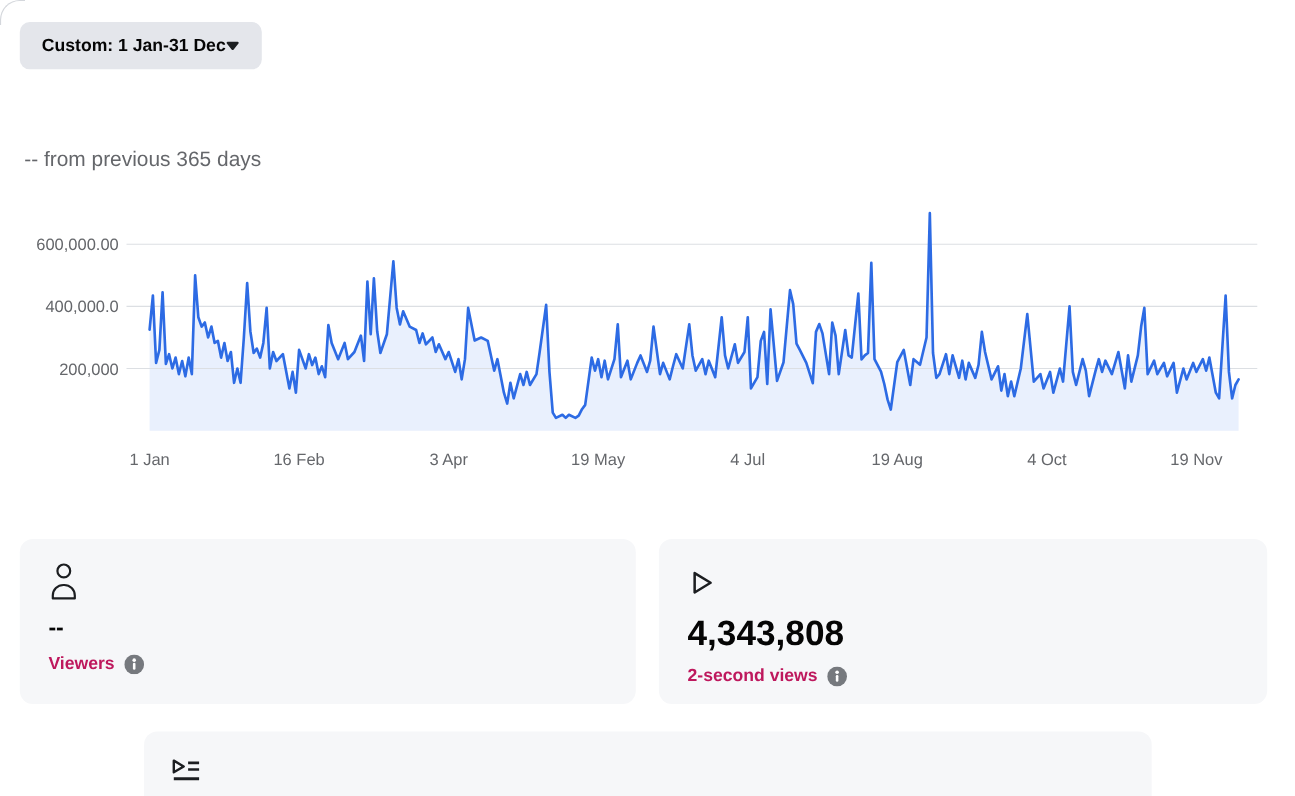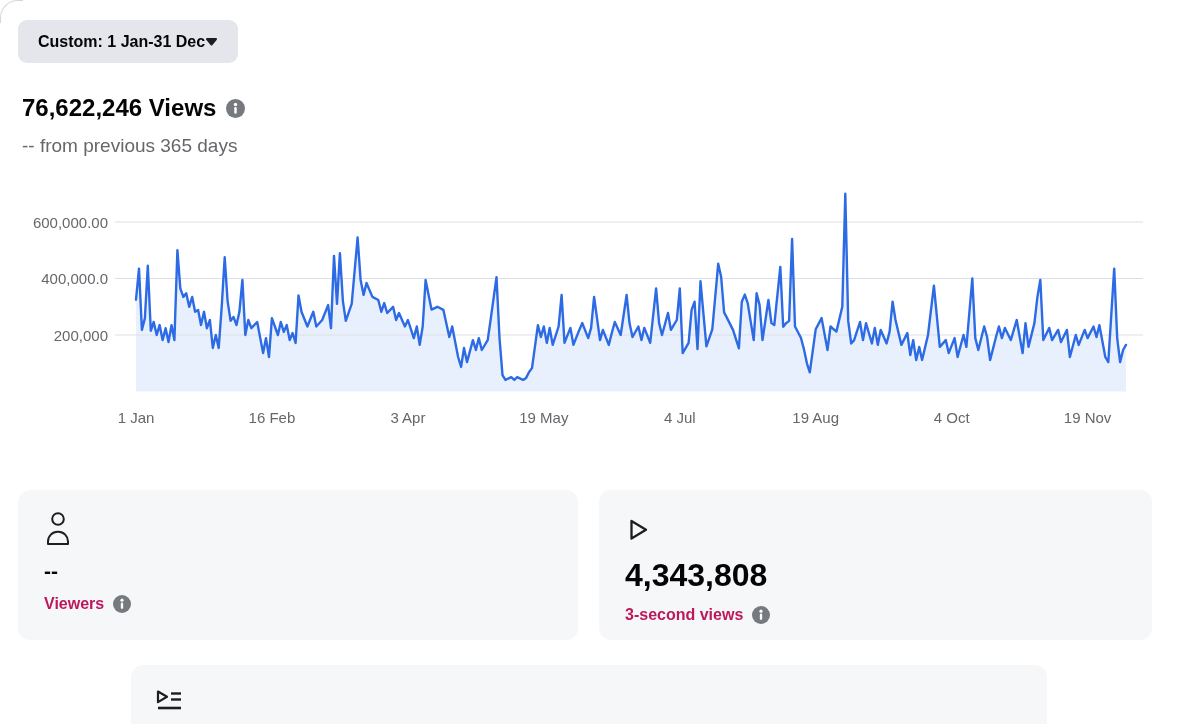--- a/index.html
+++ b/index.html
@@ -44,30 +44,20 @@
 
   <button class="range-btn">
     <span>Custom: 1 Jan-31 Dec</span>
     <span style="display:inline-flex;">
       <svg width="13" height="9" viewBox="0 0 13 9">
         <path d="M2 2 h9 l-4.5 5.5 z" fill="#1c1e21" stroke="#1c1e21" stroke-width="2" stroke-linejoin="round"></path>
       </svg>
     </span>
   </button>
 
-  <div class="views-line">
-    <span class="views-total">76,622,246 Views</span>
-    <span class="info-icon">
-      <svg width="19" height="19" viewBox="0 0 20 20">
-        <circle cx="10" cy="10" r="10" fill="#76797e"></circle>
-        <circle cx="10" cy="5.7" r="1.8" fill="#ffffff"></circle>
-        <rect x="8.7" y="8.4" width="2.6" height="7" rx="1.3" fill="#ffffff"></rect>
-      </svg>
-    </span>
-  </div>
 
   <div class="views-sub">-- from previous 365 days</div>
 
   <svg class="chart-svg" width="1177" height="252" viewBox="0 0 1177 252">
       <path d="M136 205.5 L136.0 113.7 L139.0 82.6 L141.9 143.9 L144.9 132.1 L147.8 79.8 L150.8 144.8 L153.7 136.0 L156.7 149.0 L159.6 139.1 L162.6 154.1 L165.6 142.2 L168.5 156.1 L171.5 139.1 L174.4 154.1 L177.4 64.3 L180.3 102.4 L183.3 110.9 L186.2 107.2 L189.2 120.8 L192.2 110.9 L195.1 125.8 L198.1 123.9 L201.0 139.1 L204.0 125.8 L206.9 142.2 L209.9 134.0 L212.8 162.0 L215.8 149.0 L218.7 162.0 L221.7 120.8 L224.7 71.3 L227.6 115.1 L230.6 134.9 L233.5 130.9 L236.5 139.1 L239.4 125.8 L242.4 93.9 L245.3 149.0 L248.3 134.0 L251.3 142.2 L257.2 136.0 L263.1 167.1 L266.0 152.1 L269.0 171.0 L271.9 132.1 L277.9 149.0 L280.8 136.0 L283.8 145.9 L286.7 139.1 L289.7 154.1 L292.6 147.0 L295.6 156.9 L298.5 109.5 L301.5 125.8 L307.4 140.5 L313.3 125.8 L316.3 140.5 L322.2 134.0 L328.1 119.1 L331.0 142.2 L334.0 69.9 L337.0 117.9 L339.9 67.1 L342.9 115.1 L345.8 134.9 L351.7 117.9 L357.6 51.5 L360.6 93.9 L363.6 108.9 L366.5 97.0 L372.4 110.9 L378.3 114.0 L381.3 125.8 L384.2 117.1 L387.2 127.0 L393.1 120.8 L396.1 134.0 L399.0 127.0 L404.9 140.5 L407.9 134.0 L413.8 152.1 L416.8 140.5 L419.7 158.9 L422.7 140.5 L425.6 93.9 L431.5 123.6 L437.4 120.8 L443.4 123.9 L449.3 151.0 L452.2 140.5 L458.1 171.0 L461.1 180.9 L464.0 162.0 L467.0 176.1 L472.9 154.1 L475.9 164.0 L478.8 152.1 L481.8 164.0 L487.7 154.1 L490.6 134.0 L496.5 91.1 L499.5 152.1 L502.5 189.1 L505.4 193.9 L511.3 191.1 L514.3 193.9 L517.2 191.1 L523.1 193.9 L526.1 191.9 L529.1 186.0 L532.0 182.1 L537.9 139.1 L540.9 151.0 L543.8 140.5 L546.8 156.9 L549.7 141.9 L552.7 158.9 L558.6 140.5 L561.6 108.9 L564.5 156.9 L570.4 141.9 L573.4 158.9 L579.3 143.9 L582.3 137.1 L588.2 152.1 L591.1 141.9 L594.1 110.9 L600.0 154.1 L602.9 143.9 L608.8 158.9 L611.8 147.0 L614.8 136.0 L620.7 149.0 L626.6 108.9 L629.5 137.1 L632.5 151.0 L638.4 140.5 L641.4 154.1 L644.3 141.9 L650.2 156.9 L656.1 102.4 L659.1 137.1 L662.0 149.0 L668.0 127.0 L670.9 143.9 L676.8 134.0 L679.8 102.4 L682.7 167.1 L688.6 156.9 L691.6 123.9 L694.6 115.7 L697.5 163.1 L700.5 95.3 L706.4 160.3 L712.3 143.3 L718.2 77.8 L721.1 90.5 L724.1 126.4 L727.1 132.1 L733.0 143.9 L738.9 162.3 L741.8 115.7 L744.8 108.6 L747.7 117.1 L753.7 154.1 L756.6 107.2 L759.6 119.1 L762.5 154.1 L768.4 114.0 L771.4 137.1 L774.3 139.1 L780.3 80.9 L783.2 140.8 L786.2 137.1 L789.1 134.9 L792.1 53.0 L795.0 140.5 L800.9 151.8 L803.9 163.1 L806.9 177.3 L809.8 186.3 L815.7 143.3 L821.6 132.1 L827.5 164.0 L830.5 140.5 L836.4 145.6 L842.3 120.8 L845.3 7.8 L848.2 134.9 L851.2 157.5 L854.1 154.1 L860.0 136.0 L863.0 154.1 L866.0 137.1 L871.9 157.5 L874.8 141.9 L877.8 158.9 L880.7 143.9 L886.6 157.5 L889.6 145.6 L892.6 115.7 L895.5 134.0 L901.4 158.9 L907.3 147.0 L910.3 169.1 L913.2 154.1 L916.2 174.1 L919.2 160.9 L922.1 174.1 L928.0 149.0 L933.9 99.6 L939.8 160.9 L945.8 154.1 L948.7 167.1 L954.6 152.1 L957.6 171.0 L963.5 149.0 L966.4 160.9 L972.3 92.5 L975.3 152.1 L978.3 164.0 L984.2 140.5 L987.1 151.0 L990.1 174.1 L996.0 151.0 L998.9 140.5 L1001.9 152.1 L1004.9 141.9 L1010.8 154.1 L1016.7 134.0 L1022.6 167.1 L1025.5 137.1 L1028.5 160.9 L1034.4 137.1 L1037.4 110.9 L1040.3 93.9 L1043.3 154.1 L1049.2 141.9 L1052.1 154.1 L1058.1 143.9 L1061.0 156.1 L1066.9 143.9 L1069.9 171.0 L1075.8 149.0 L1078.7 158.9 L1084.7 143.9 L1087.6 152.1 L1093.5 140.5 L1096.5 151.0 L1099.4 139.1 L1105.3 171.0 L1108.3 176.1 L1114.2 82.6 L1117.2 152.1 L1120.1 176.1 L1123.1 164.0 L1126.0 158.9 L1126.0 205.5 Z" fill="#e9f0fd" stroke="none"></path>
       <line x1="115" y1="36.0" x2="1143" y2="36.0" stroke="#dcdfe3" stroke-width="1"></line>
       <text x="108" y="41.5" text-anchor="end" class="axis-label">600,000.00</text>
       <line x1="115" y1="92.5" x2="1143" y2="92.5" stroke="#dcdfe3" stroke-width="1"></line>
       <text x="108" y="98.0" text-anchor="end" class="axis-label">400,000.0</text>
       <line x1="115" y1="149.0" x2="1143" y2="149.0" stroke="#dcdfe3" stroke-width="1"></line>
@@ -105,21 +95,21 @@
     </div>
 
     <div class="metric-card sec3">
       <div class="metric-icon" style="padding-top:5px;">
         <svg width="26" height="28" viewBox="0 0 26 28">
           <path d="M6.5 5 L21 13.8 L6.5 22.6 Z" fill="none" stroke="#1c1e21" stroke-width="2.3" stroke-linejoin="round"></path>
         </svg>
       </div>
       <div class="metric-value">4,343,808</div>
       <div class="metric-label-row">
-        <span>3-second views</span>
+        <span>2-second views</span>
         <span class="info-icon small">
           <svg width="18" height="18" viewBox="0 0 20 20">
             <circle cx="10" cy="10" r="10" fill="#76797e"></circle>
             <circle cx="10" cy="5.7" r="1.8" fill="#ffffff"></circle>
             <rect x="8.7" y="8.4" width="2.6" height="7" rx="1.3" fill="#ffffff"></rect>
           </svg>
         </span>
       </div>
     </div>
   </div>

